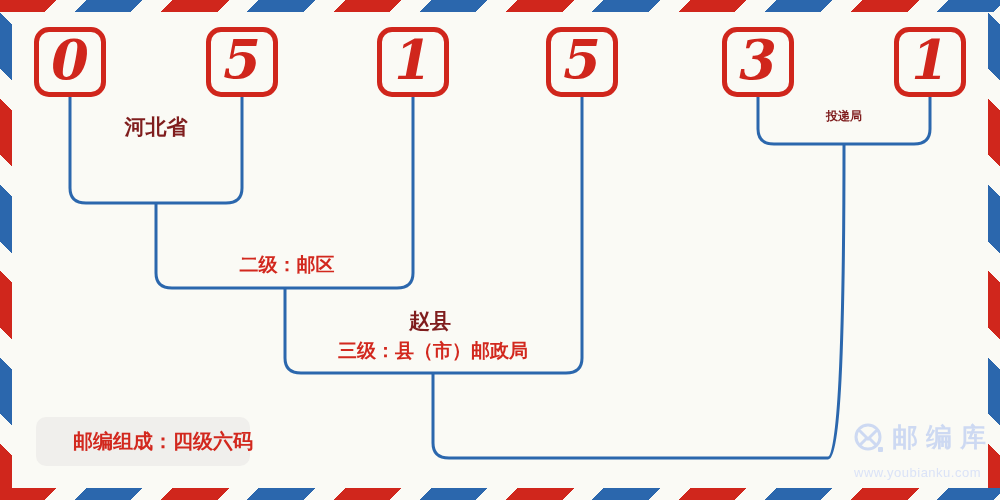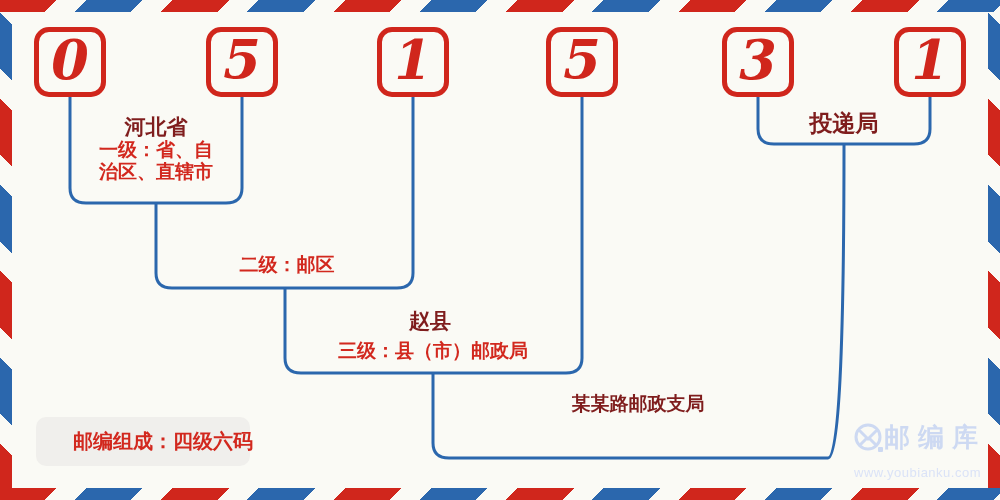--- a/index.html
+++ b/index.html
@@ -50,21 +50,21 @@
   .wrap2{white-space:normal;width:130px;line-height:22px;}
   
   .badge{
     position:absolute;left:36px;top:417px;width:214px;height:49px;
     background:#f0efec;border-radius:10px;z-index:3;
     display:flex;align-items:center;justify-content:center;
   }
   .badge-text{color:#d2281e;font-weight:bold;font-size:20px;white-space:nowrap;margin-left:40px;}
   
   .watermark{position:absolute;left:854px;top:420px;z-index:3;}
-  .wm-row{display:flex;align-items:center;}
+  .wm-row{display:flex;align-items:center;gap:8px;}
   .wm-brand{
     color:#cdd9f2;font-weight:bold;font-size:26px;
     letter-spacing:8px;white-space:nowrap;
   }
   .wm-url{
     color:#dbe3f7;font-size:13px;letter-spacing:0.5px;
     margin-top:10px;white-space:nowrap;
   }
 </style>
 </head>
@@ -98,30 +98,28 @@
     <span class="digit">5</span>
   </div>
   <div class="digit-box" style="left:722px">
     <span class="digit">3</span>
   </div>
   <div class="digit-box" style="left:894px">
     <span class="digit">1</span>
   </div>
 
   <div class="lbl place" style="left:156px;top:113px">河北省</div>
-  <div class="lbl level wrap2" style="left:156px;top:139px">一级：省、自治区、直辖市</div>
 
   <div class="lbl level" style="left:287px;top:252px">二级：邮区</div>
 
   <div class="lbl place" style="left:430px;top:307px">赵县</div>
   <div class="lbl level" style="left:433px;top:338px">三级：县（市）邮政局</div>
 
-  <div class="lbl place" style="left:638px;top:391px;font-size:19px">某某路邮政支局</div>
 
-  <div class="lbl place" style="left:844px;top:108px;font-size:23px">投递局</div>
+  <div class="lbl place" style="left:844px;top:108px;font-size:12px">投递局</div>
 
   <div class="badge">
     <span class="badge-text">邮编组成：四级六码</span>
   </div>
 
   <div class="watermark">
     <div class="wm-row">
       <svg width="30" height="30" viewBox="0 0 30 30">
         <circle cx="14" cy="14" r="12" fill="none" stroke="#cdd9f2" stroke-width="3"></circle>
         <path d="M6 8 L14 16 L22 8" fill="none" stroke="#cdd9f2" stroke-width="3" stroke-linecap="round"></path>

